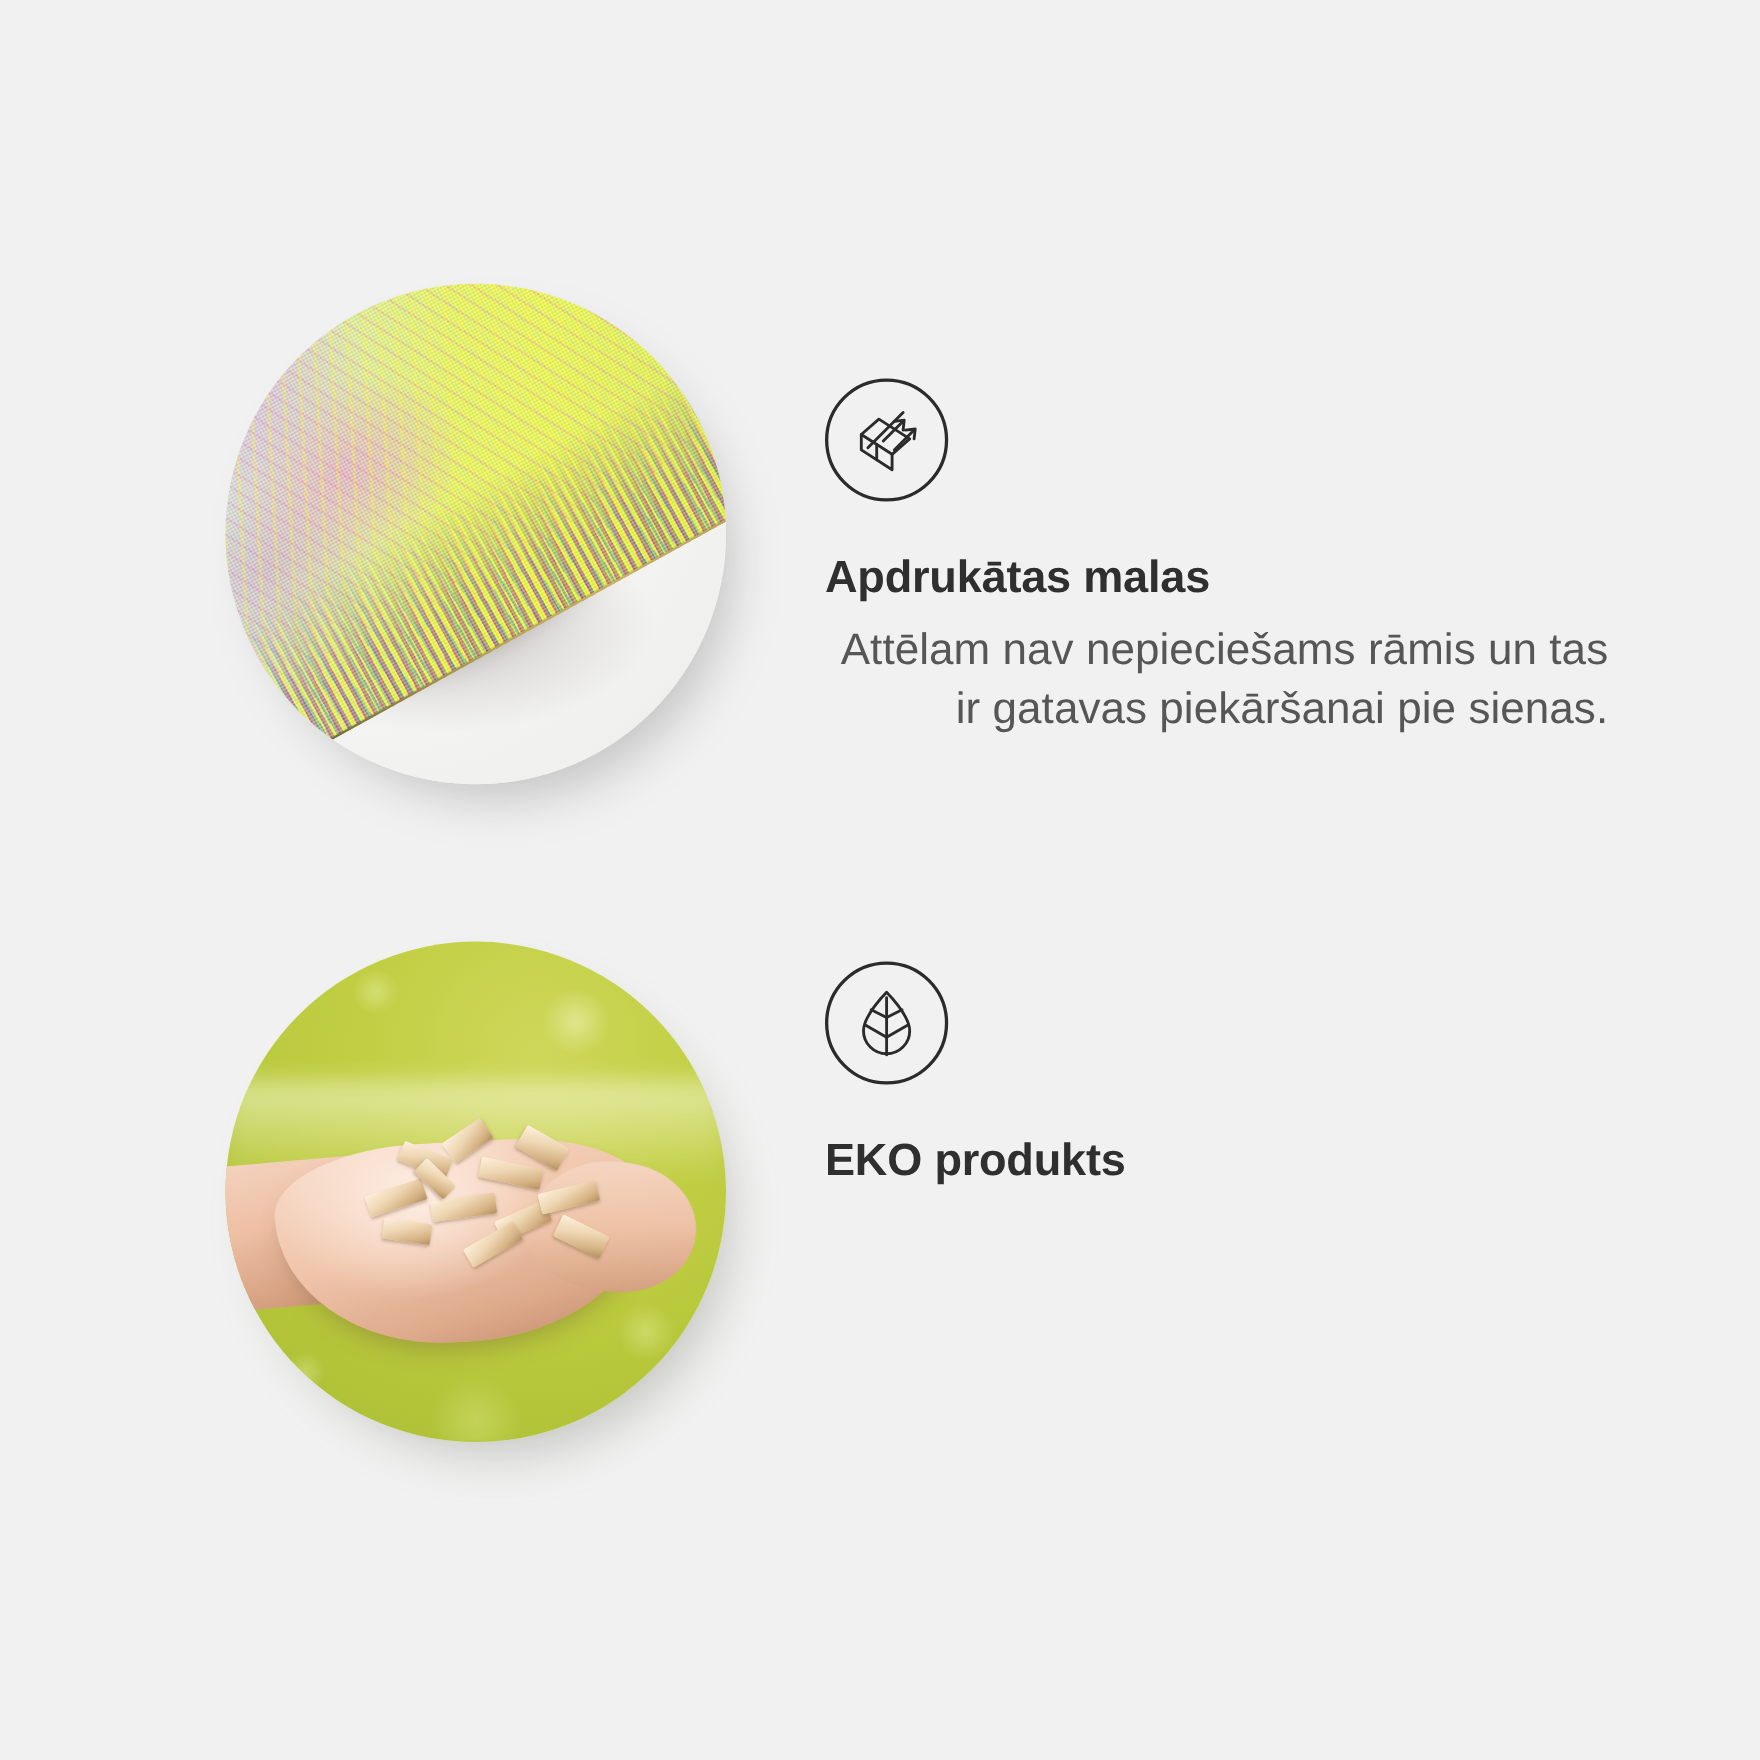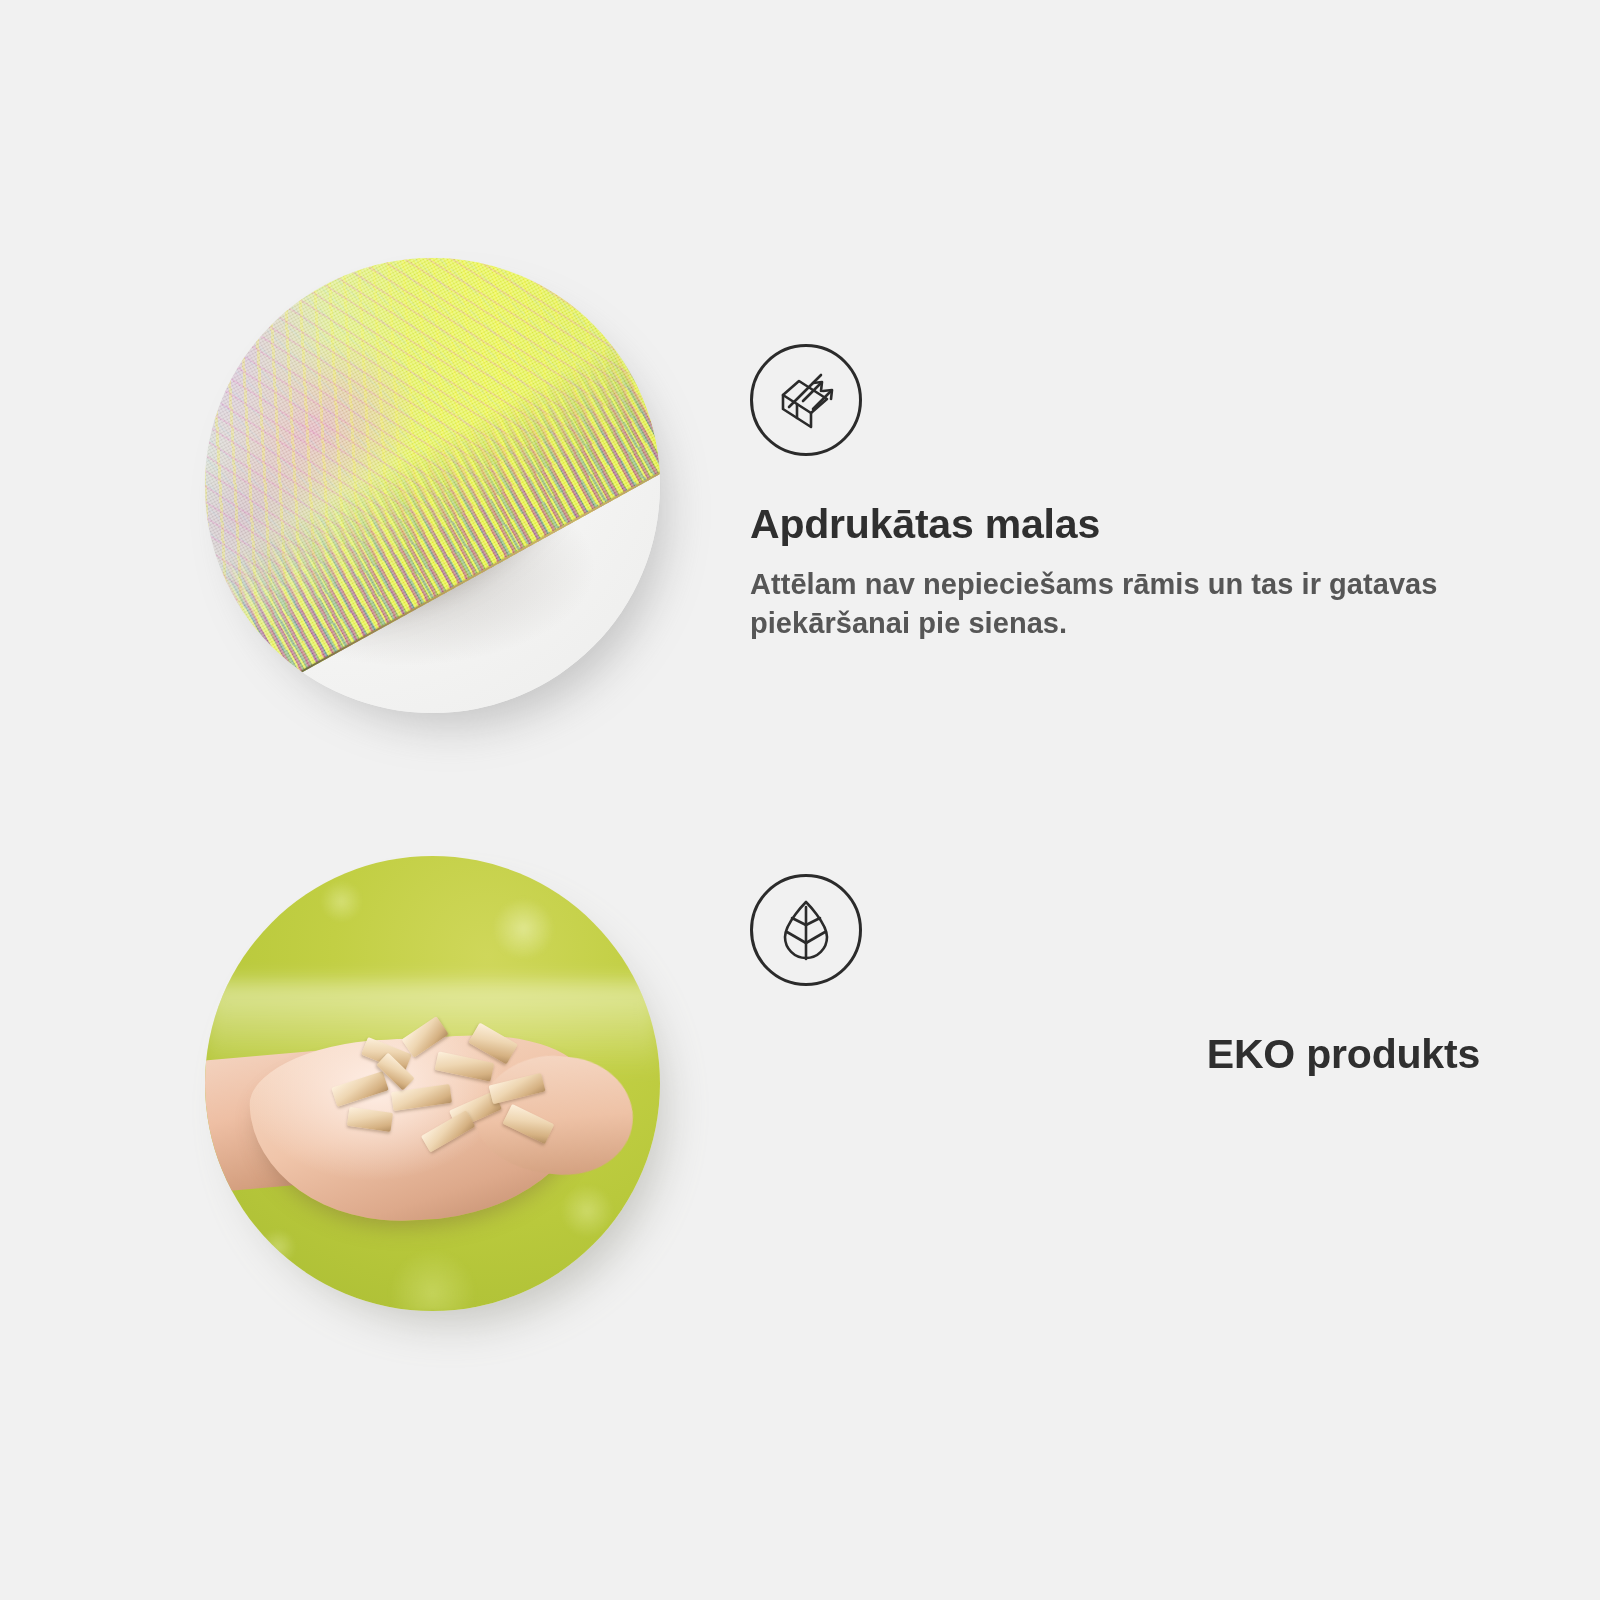--- a/index.html
+++ b/index.html
@@ -148,22 +148,22 @@
     width:112px; height:112px; border:3px solid #2b2b2b; border-radius:50%;
     display:flex; align-items:center; justify-content:center;
   }
   .icon-circle svg{ display:block; }
 
   .feat-title{
     font-size:41px; font-weight:700; color:#2f2f2f;
     letter-spacing:-0.2px; line-height:1.1;
   }
   .feat-desc{
-    font-size:29px; font-weight:700; color:#565656;
-    line-height:1.33; letter-spacing:0.05px;
+    font-size:40px; font-weight:400; color:#565656;
+    line-height:1.33; letter-spacing:0.05px;text-align:right;
   }
 </style>
 </head>
 <body>
 
 <div class="page">
 
   <div class="photo-wrap">
     <div class="photo-circle shot-canvas">
       <div class="board-shadow"></div>
@@ -229,16 +229,16 @@
         <path d="M37 9 C37 9 16 30 16 44 A21 21 0 0 0 58 44 C58 30 37 9 37 9 Z"></path>
 
         <path d="M37 14 L37 66"></path>
 
         <path d="M37 32 L23 25"></path>
         <path d="M37 32 L51 25"></path>
         <path d="M37 50 L18 39"></path>
         <path d="M37 50 L56 39"></path>
       </svg>
     </div>
-    <div class="feat-title" style="margin-top:46px;text-align:right;">EKO produkts</div>
+    <div class="feat-title" style="margin-top:46px;">EKO produkts</div>
   </div>
 
 </div>
 
 </body></html>

